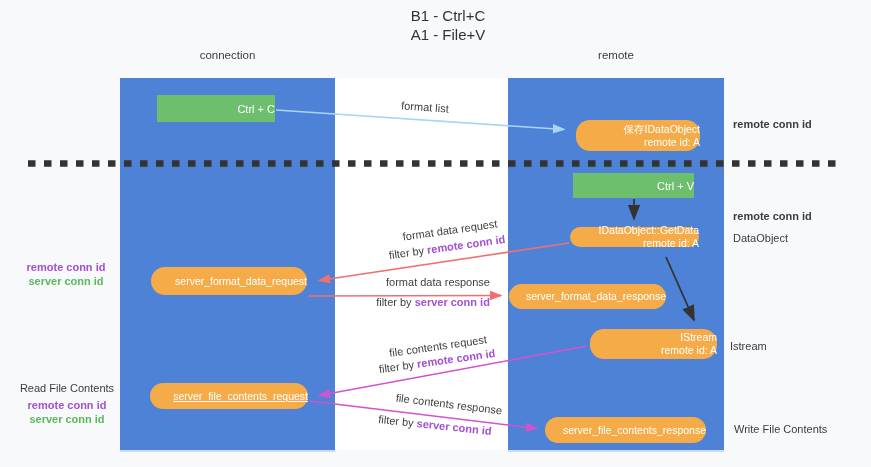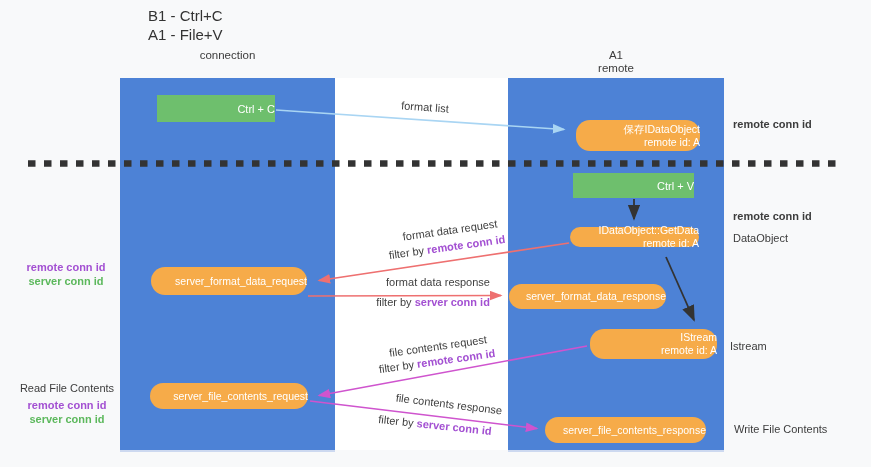--- a/index.html
+++ b/index.html
@@ -18,40 +18,40 @@
   }
   html,body{margin:0;padding:0;}
   body{font-family:"Liberation Sans","DejaVu Sans",sans-serif;background:#fff;}
   .canvas{position:relative;width:871px;height:467px;background:var(--bg);overflow:hidden;}
 
   .center-strip{position:absolute;left:335px;top:78px;width:173px;height:372px;background:var(--strip);}
   .lane{position:absolute;top:78px;width:215px;height:372px;background:var(--lane-blue);border-bottom:2px solid #cdd9f0;}
   .lane-left{left:120px;}
   .lane-right{left:508px;width:216px;}
 
-  .title{position:absolute;left:148px;top:6px;width:600px;text-align:left;font-size:15px;line-height:19px;color:#333;}
+  .title{position:absolute;left:148px;top:6px;width:600px;text-align:center;font-size:15px;line-height:19px;color:#333;}
   .lane-header{position:absolute;top:49px;width:215px;text-align:center;font-size:11.5px;line-height:13px;color:var(--text-dark);}
   .lane-header.left{left:120px;}
   .lane-header.right{left:508px;width:216px;}
 
   svg.arrows{position:absolute;left:0;top:0;z-index:3;}
 
   .node{position:absolute;z-index:4;display:flex;flex-direction:column;align-items:flex-end;justify-content:center;
         color:#fff;text-align:center;white-space:nowrap;}
   .node.orange{background:var(--box-orange);font-size:10.5px;line-height:13px;border-radius:14px;}
   .node.green{background:var(--box-green);font-size:11px;}
 
   .n-ctrl-c{left:157px;top:95px;width:118px;height:27px;}
   .n-saved{left:576px;top:120px;width:124px;height:31px;}
   .n-ctrl-v{left:573px;top:173px;width:121px;height:25px;}
   .n-getdata{left:570px;top:227px;width:129px;height:20px;}
   .n-format-req{left:151px;top:267px;width:156px;height:28px;font-size:11px;}
   .n-format-res{left:509px;top:284px;width:157px;height:25px;font-size:11px;}
   .n-istream{left:590px;top:329px;width:127px;height:30px;}
-  .n-file-req{left:150px;top:383px;width:158px;height:26px;font-size:11px;}
+  .n-file-req{left:150px;top:383px;width:158px;height:26px;font-size:11px;text-decoration:underline;}
   .n-file-res{left:545px;top:417px;width:161px;height:26px;font-size:11px;}
 
   .edge-label{position:absolute;z-index:5;white-space:nowrap;font-size:11px;color:#3f3f3f;
               transform:translate(-50%,-50%);}
   .purple{color:var(--text-purple);font-weight:bold;}
   .greenlbl{color:var(--text-green);font-weight:bold;}
 
   .e-format-list{left:425px;top:107px;transform:translate(-50%,-50%) rotate(4deg);}
   .e-fdr1{left:450px;top:230px;transform:translate(-50%,-50%) rotate(-8deg);}
   .e-fdr2{left:447px;top:247px;transform:translate(-50%,-50%) rotate(-8deg);}
@@ -86,21 +86,20 @@
 
   <div class="title">
     <div>B1 - Ctrl+C</div>
     <div>A1 - File+V</div>
   </div>
 
   <div class="lane-header left">
     <div>connection</div>
   </div>
   <div class="lane-header right">
-    <div>A1</div>
     <div>remote</div>
   </div>
 
   <svg class="arrows" width="871" height="467" viewBox="0 0 871 467">
     <defs>
       <marker id="mBlue" markerWidth="9" markerHeight="7" refX="7" refY="3" orient="auto">
         <path d="M0,0 L8,3 L0,6 z" fill="#a9d5f3"></path>
       </marker>
       <marker id="mRed" markerWidth="9" markerHeight="7" refX="7" refY="3" orient="auto">
         <path d="M0,0 L8,3 L0,6 z" fill="#ee7070"></path>

